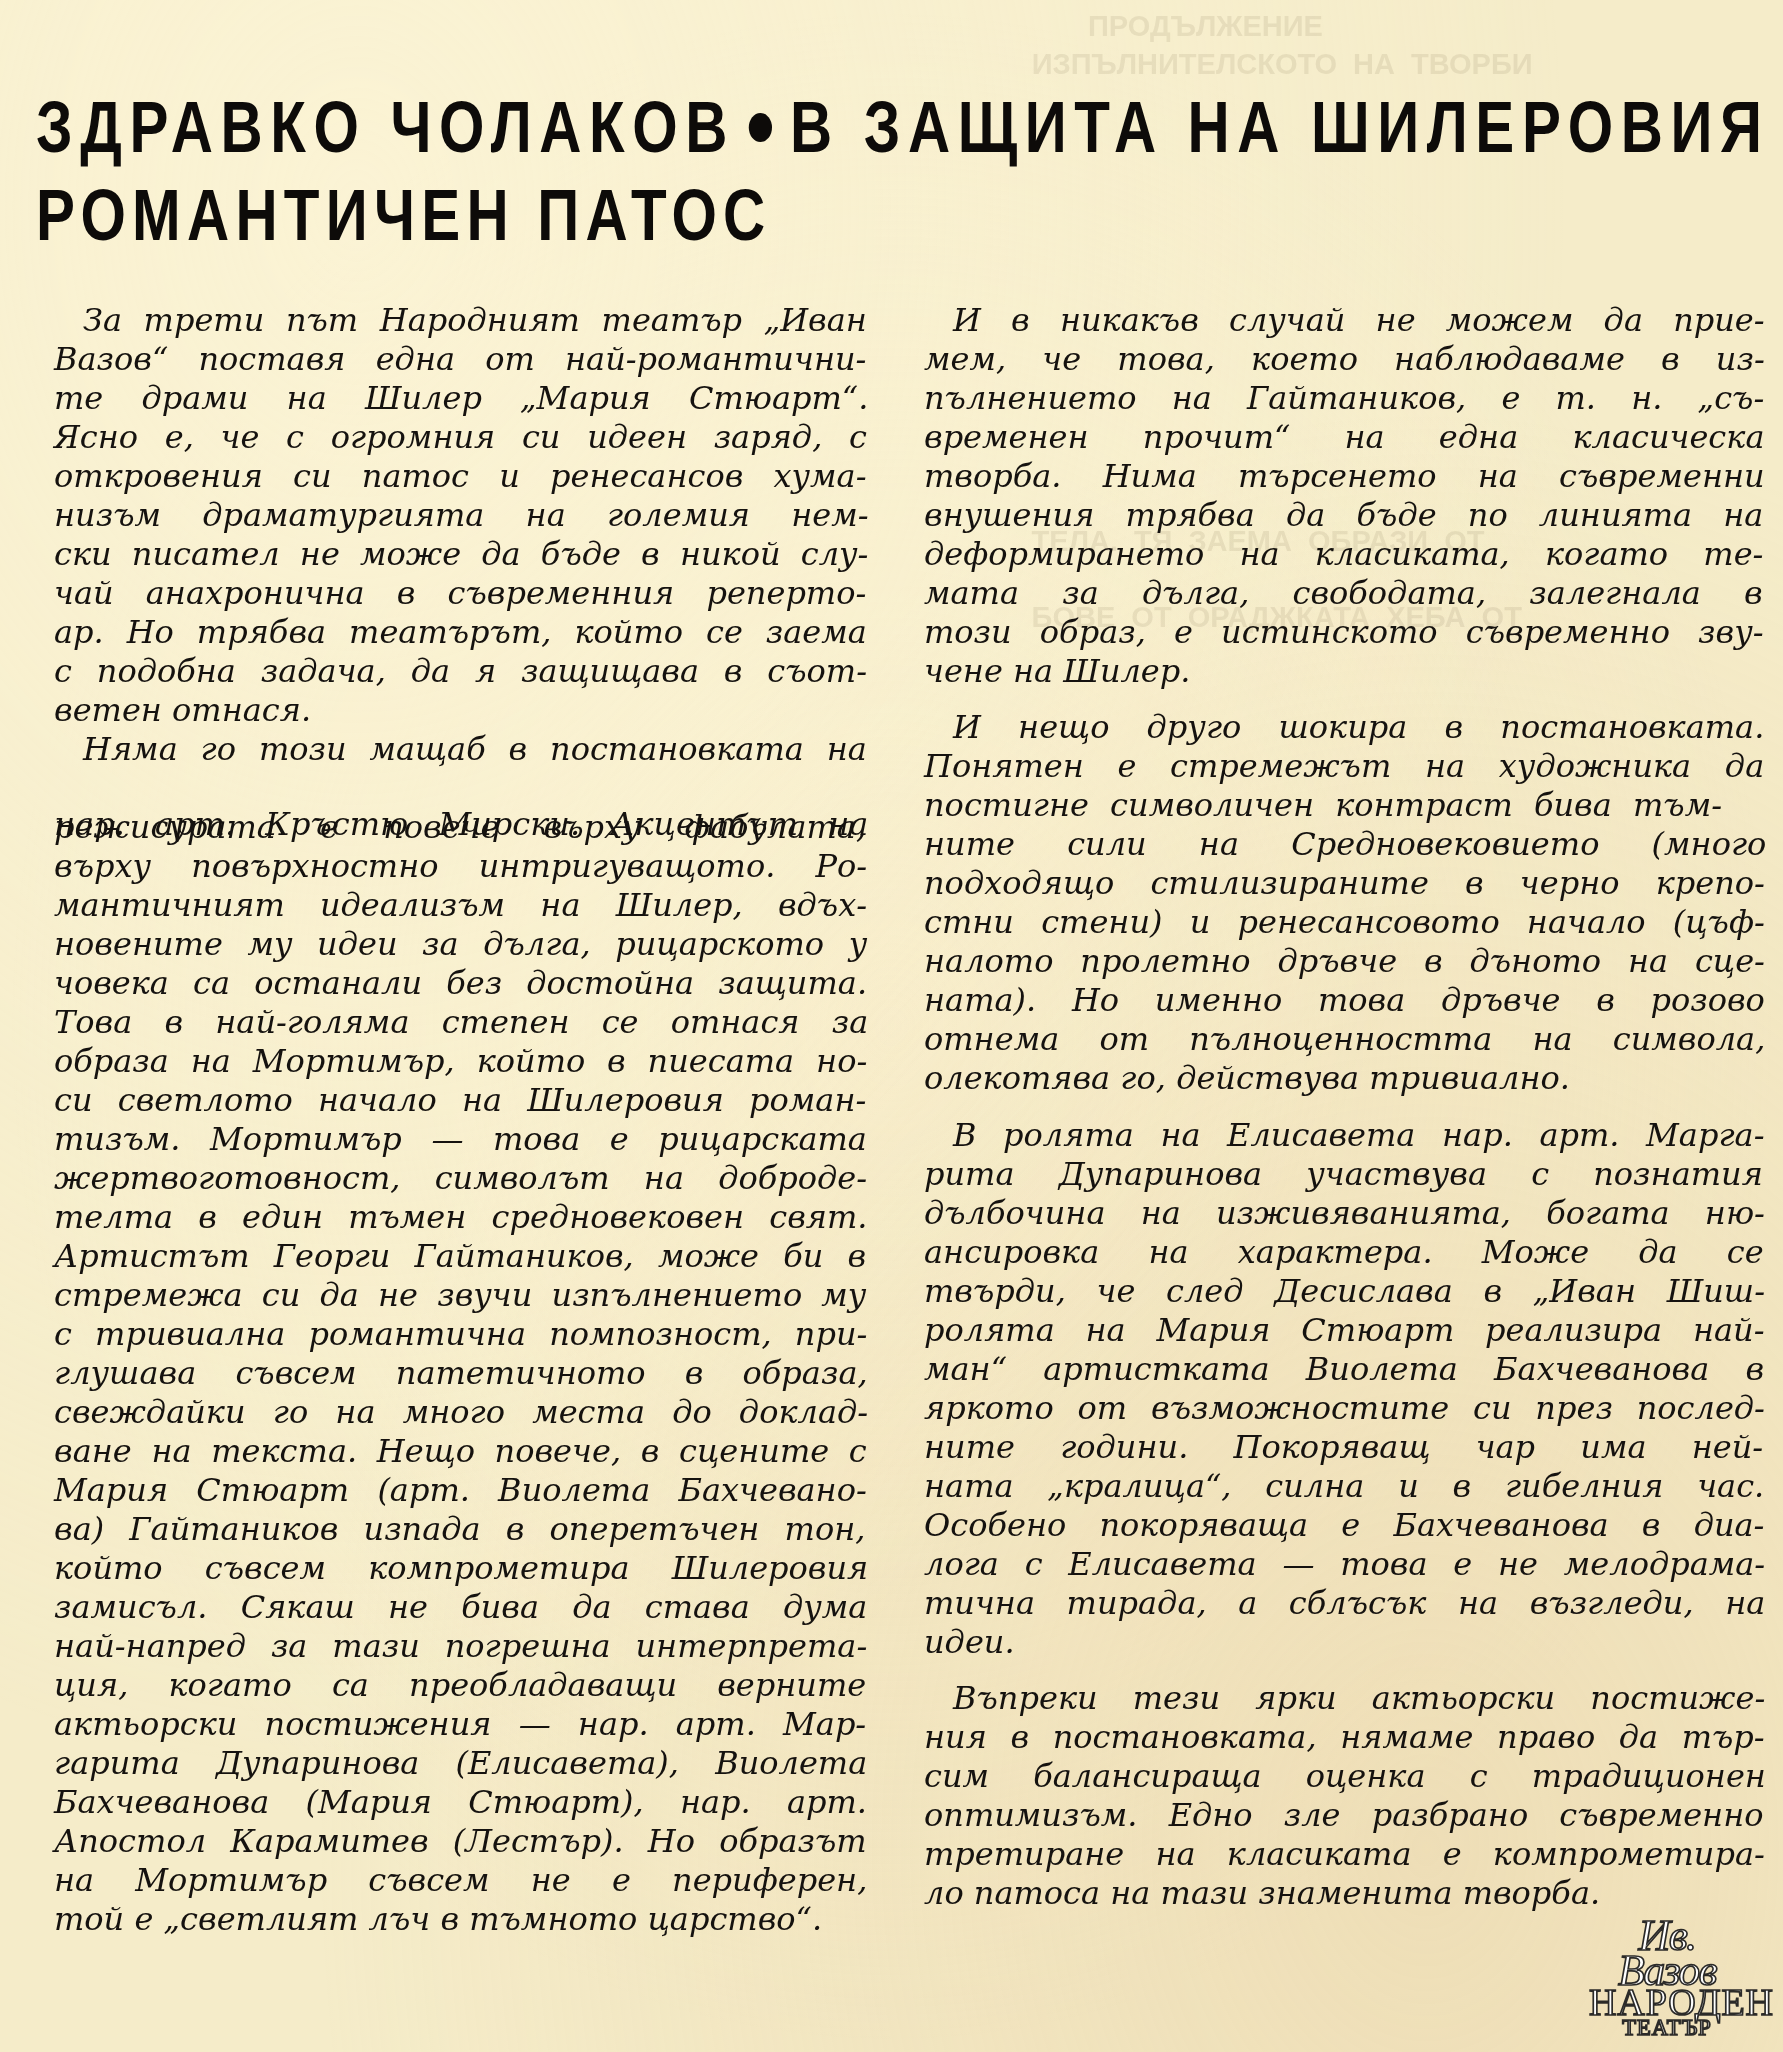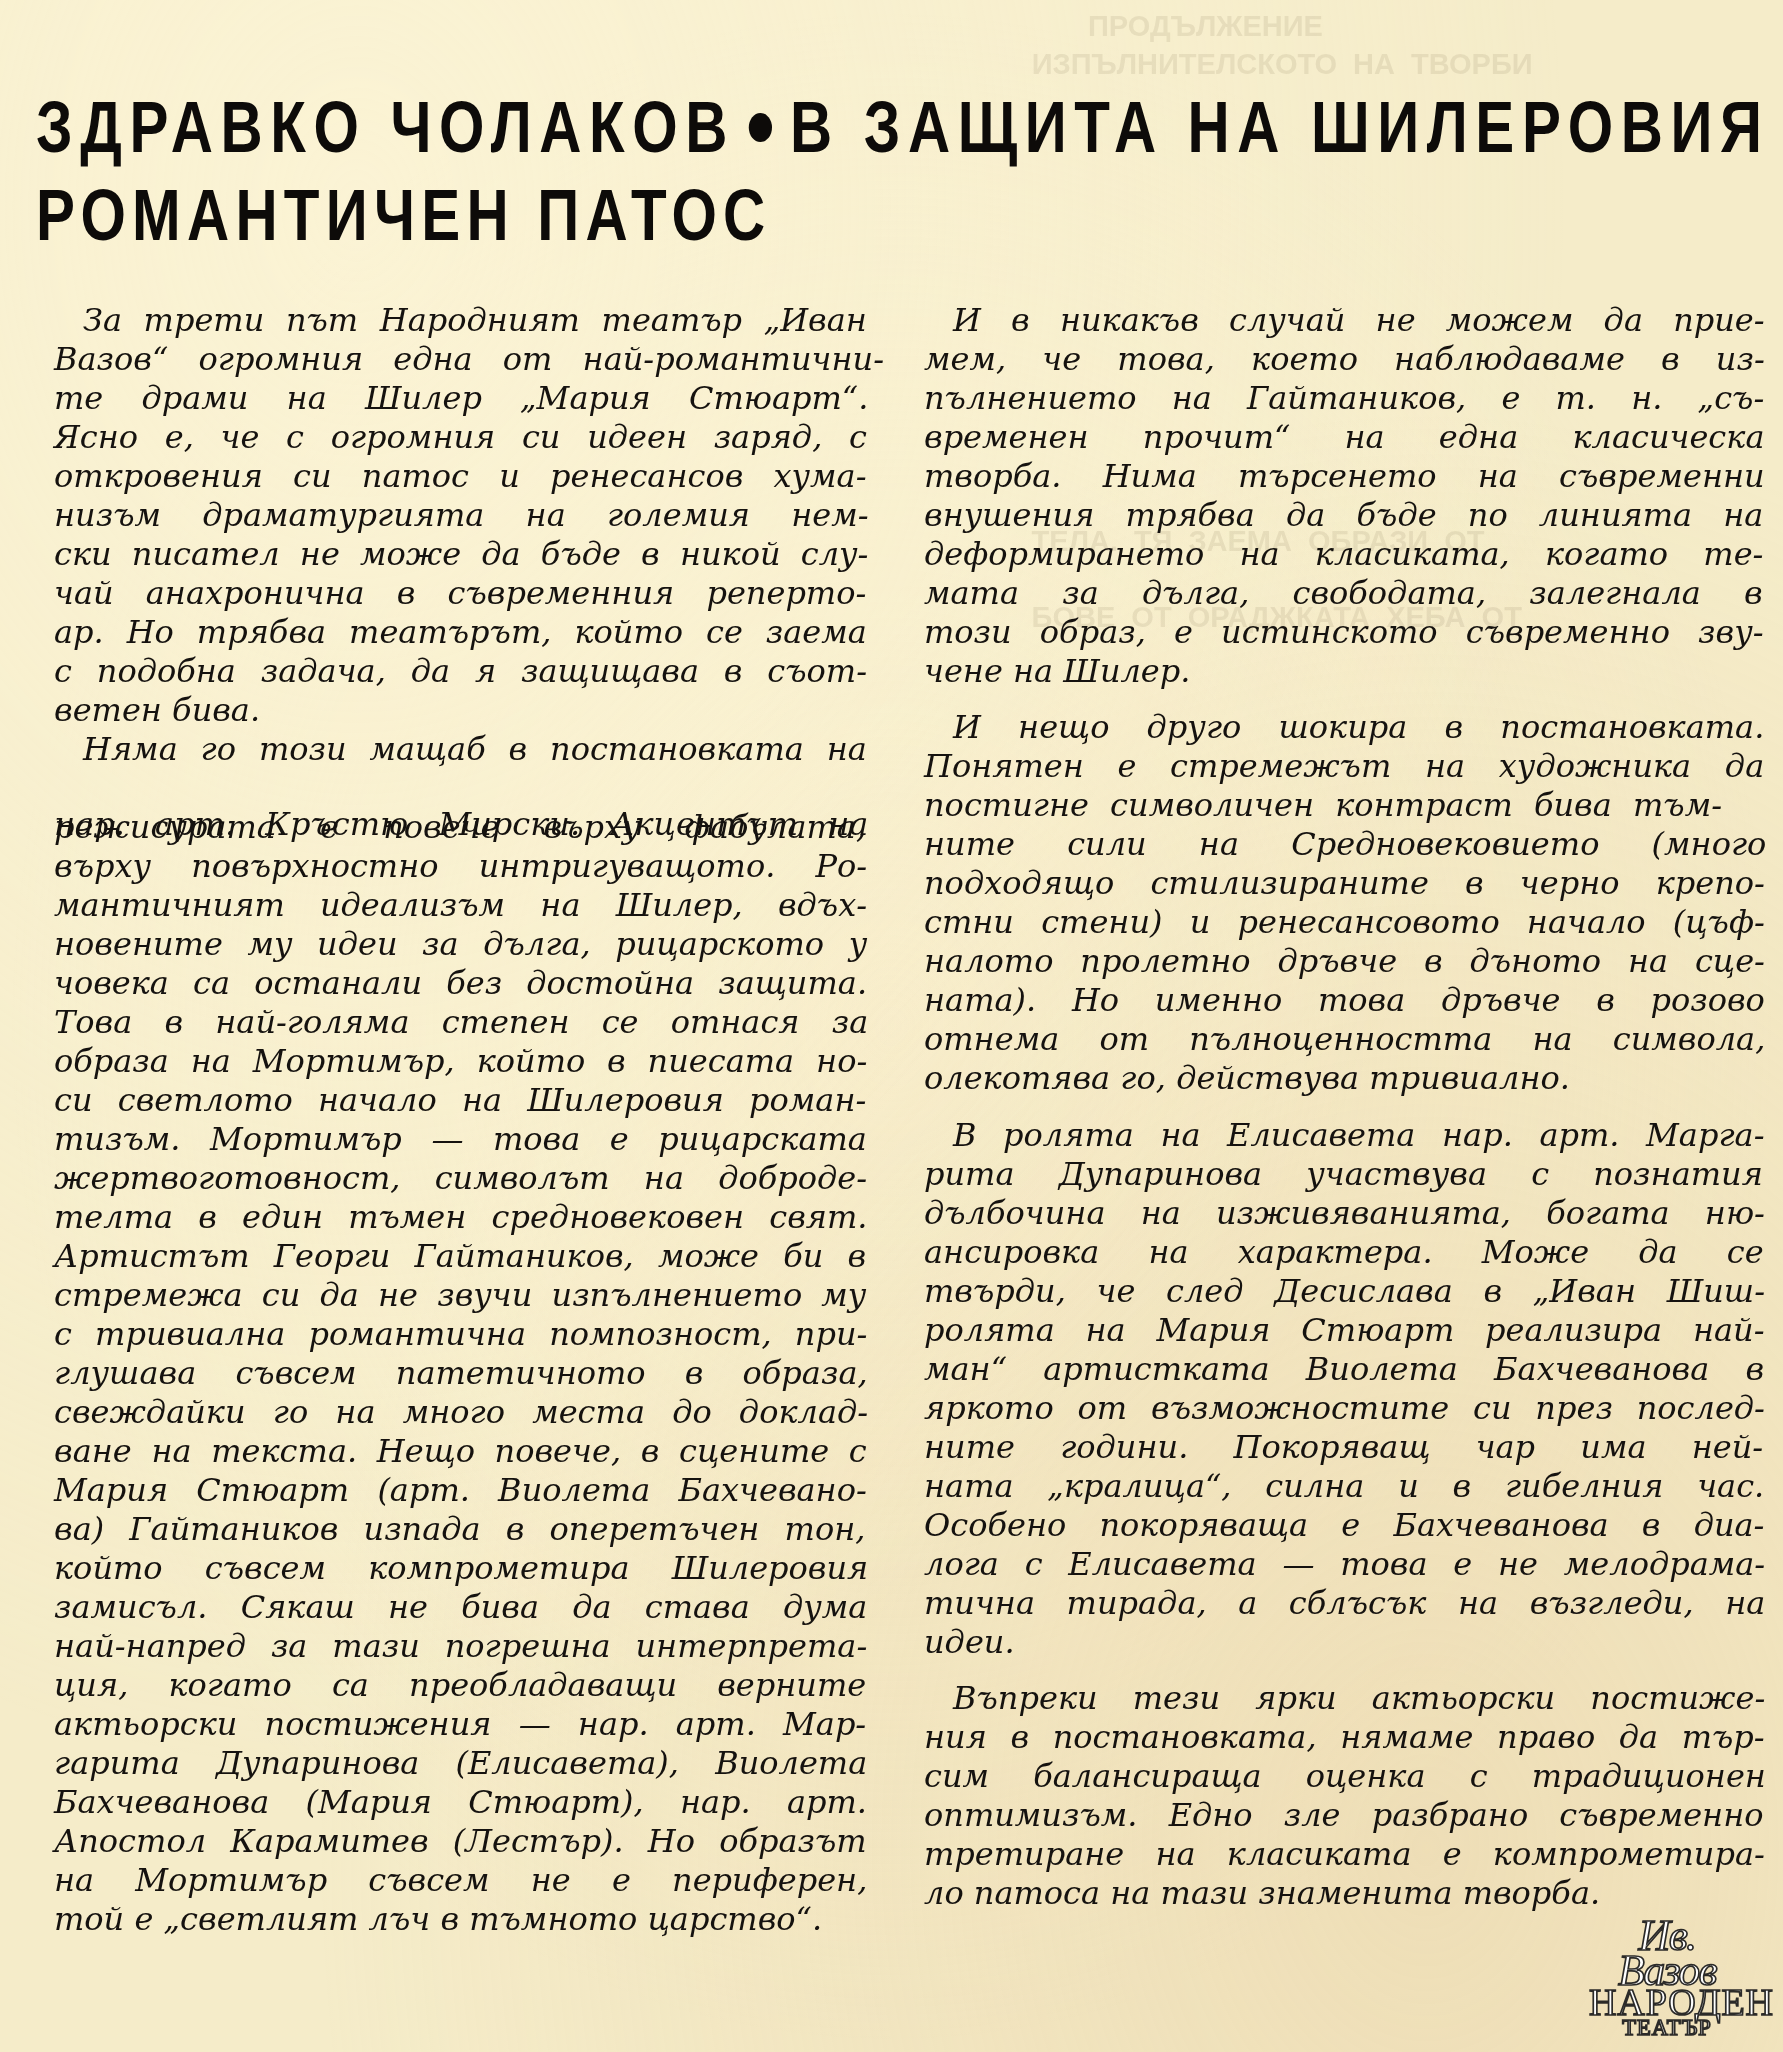--- a/index.html
+++ b/index.html
@@ -105,30 +105,30 @@
           БОВЕ  ОТ  ОРАДЖКАТА  ХЕБА  ОТ</div>
 
 <div class="headline">
   <span class="line line1"><span>ЗДРАВКО ЧОЛАКОВ</span><span class="dot"></span><span>В  ЗАЩИТА НА ШИЛЕРОВИЯ</span></span>
   <span class="line line2">РОМАНТИЧЕН  ПАТОС</span>
 </div>
 
 <div class="col left" id="col-left">
     <div class="para">
       <span class="ln indent"><span style="white-space: nowrap; display: inline-block; word-spacing: 11.4px;">За трети път Народният театър „Иван</span></span>
-      <span class="ln"><span style="white-space: nowrap; display: inline-block; word-spacing: 20px;">Вазов“ огромния една от най-романтични-</span></span>
+      <span class="ln"><span style="white-space: nowrap; display: inline-block; word-spacing: 20px;">Вазов“ поставя една от най-романтични-</span></span>
       <span class="ln"><span style="white-space: nowrap; display: inline-block; word-spacing: 28px;">те драми на Шилер „Мария Стюарт“.</span></span>
       <span class="ln"><span style="white-space: nowrap; display: inline-block; word-spacing: 16.5px;">Ясно е, че с огромния си идеен заряд, с</span></span>
       <span class="ln"><span style="white-space: nowrap; display: inline-block; word-spacing: 20px;">откровения си патос и ренесансов хума-</span></span>
       <span class="ln"><span style="white-space: nowrap; display: inline-block; word-spacing: 31px;">низъм драматургията на големия нем-</span></span>
       <span class="ln"><span style="white-space: nowrap; display: inline-block; word-spacing: 10px;">ски писател не може да бъде в никой слу-</span></span>
       <span class="ln"><span style="white-space: nowrap; display: inline-block; word-spacing: 22px;">чай анахронична в съвременния реперто-</span></span>
       <span class="ln"><span style="white-space: nowrap; display: inline-block; word-spacing: 12.8px;">ар. Но трябва театърът, който се заема</span></span>
       <span class="ln"><span style="white-space: nowrap; display: inline-block; word-spacing: 14.7px;">с подобна задача, да я защищава в съот-</span></span>
-      <span class="ln last"><span style="white-space: nowrap; display: inline-block;">ветен бива.</span></span>
+      <span class="ln last"><span style="white-space: nowrap; display: inline-block;">ветен отнася.</span></span>
     </div>
     <div class="para">
       <span class="ln indent"><span style="white-space: nowrap; display: inline-block; word-spacing: 12.7px;">Няма го този мащаб в постановката на</span></span>
       <span class="ln"><span style="white-space: nowrap; display: inline-block; word-spacing: 20px; margin-top: 36px;">нар. арт. Кръстю Мирски. Акцентът на</span></span>
       <span class="ln"><span style="white-space: nowrap; display: inline-block; word-spacing: 34px;">режисурата е повече върху фабулата,</span></span>
       <span class="ln"><span style="white-space: nowrap; display: inline-block; word-spacing: 30px;">върху повърхностно интригуващото. Ро-</span></span>
       <span class="ln"><span style="white-space: nowrap; display: inline-block; word-spacing: 25px;">мантичният идеализъм на Шилер, вдъх-</span></span>
       <span class="ln"><span style="white-space: nowrap; display: inline-block; word-spacing: 14.4px;">новените му идеи за дълга, рицарското у</span></span>
       <span class="ln"><span style="white-space: nowrap; display: inline-block; word-spacing: 14px;">човека са останали без достойна защита.</span></span>
       <span class="ln"><span style="white-space: nowrap; display: inline-block; word-spacing: 22px;">Това в най-голяма степен се отнася за</span></span>

